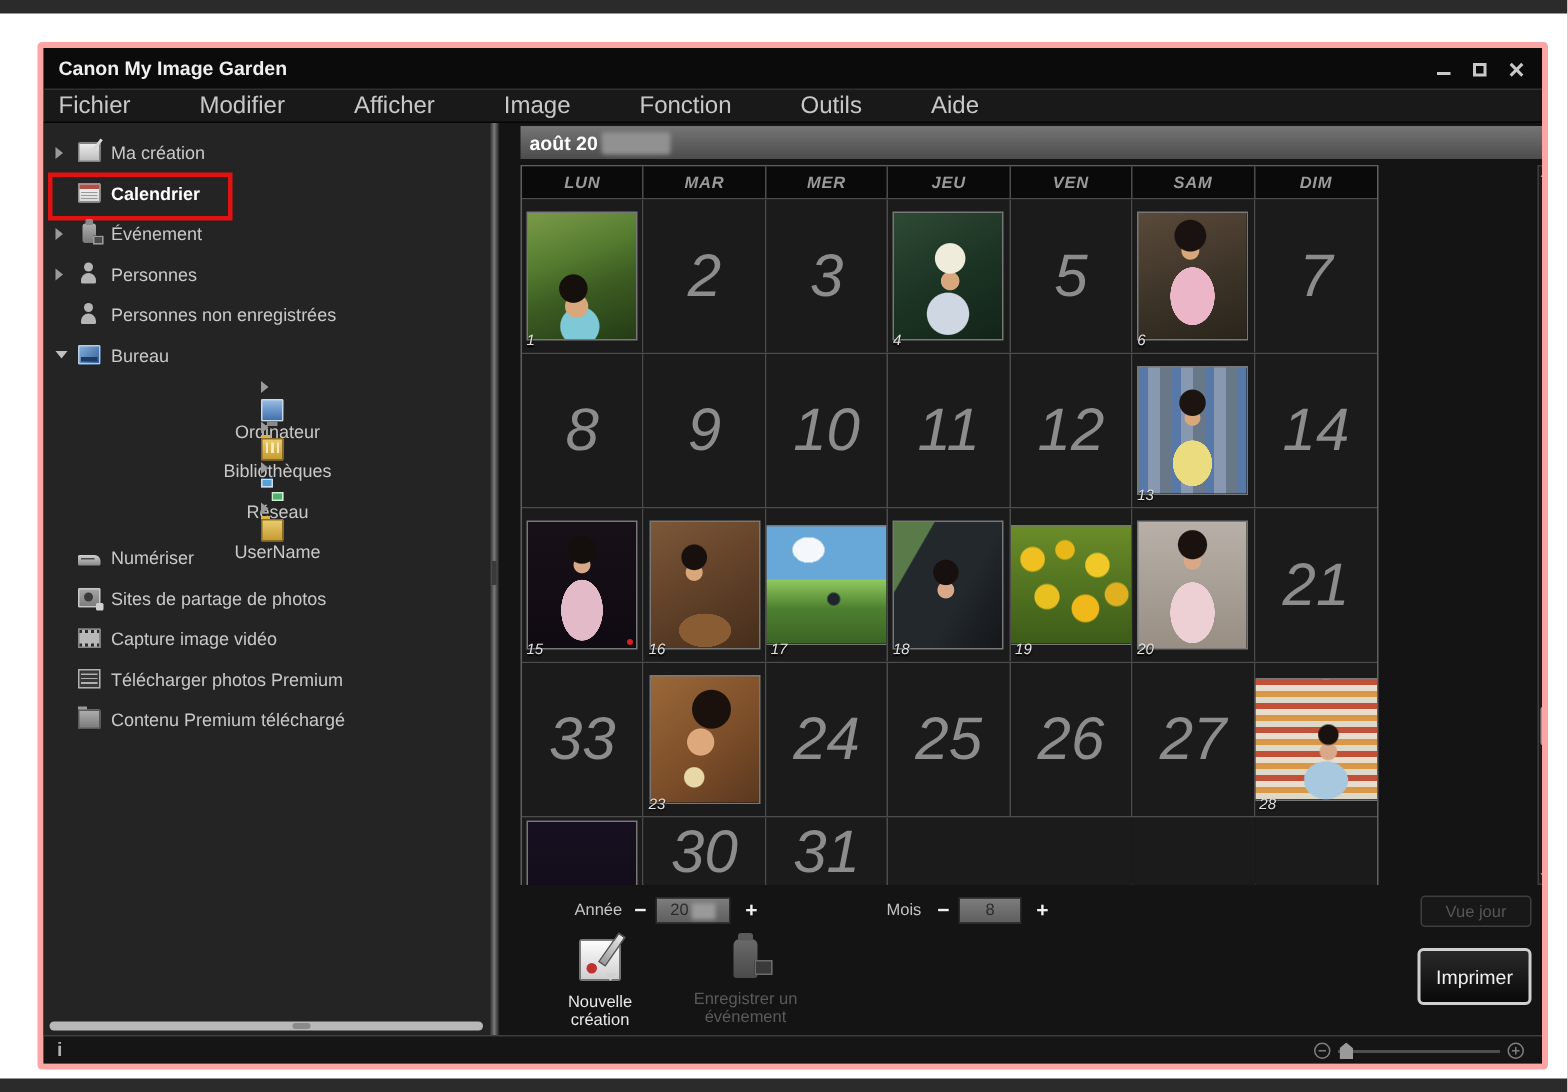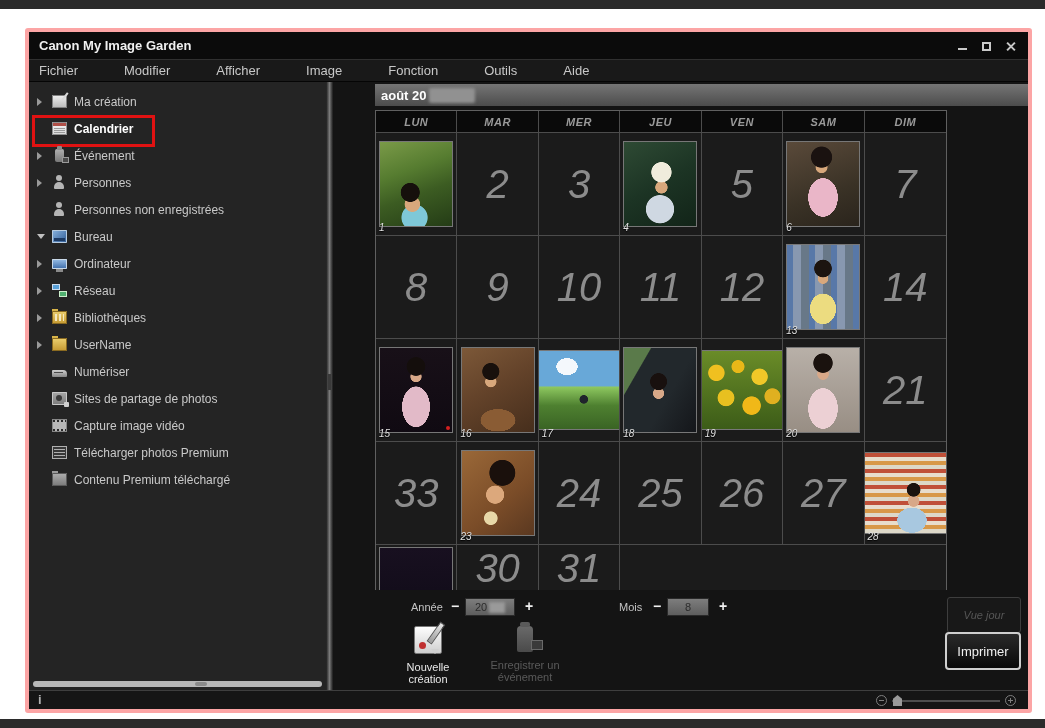--- a/index.html
+++ b/index.html
@@ -20,29 +20,29 @@
   #win-controls{position:absolute;right:12px;top:0;height:28px;display:flex;align-items:center;gap:13px;}
   .win-btn{position:relative;width:11px;height:11px;cursor:default;}
   .min-glyph{position:absolute;left:1px;top:7px;width:9px;height:2px;background:#c9c9c9;}
   .max-glyph{position:absolute;left:1px;top:1px;width:9px;height:9px;border:2px solid #c9c9c9;}
   .close-glyph::before,.close-glyph::after{content:'';position:absolute;left:5px;top:0;width:2px;height:11px;background:#c9c9c9;}
   .close-glyph::before{transform:rotate(45deg);} .close-glyph::after{transform:rotate(-45deg);}
 
   
   #menubar{position:absolute;left:0;top:28px;right:0;height:22px;background:#191919;
            border-bottom:1px solid #050505;display:flex;align-items:center;padding-left:10px;}
-  .menu-item{color:#c8c8c8;font-size:13px;margin-right:46px;cursor:default;}
+  .menu-item{color:#c8c8c8;font-size:16px;margin-right:46px;cursor:default;}
 
   
   #content{position:absolute;left:0;top:50px;right:0;bottom:19px;background:#141414;}
 
   
   #sidebar{position:absolute;left:0;top:0;width:297px;bottom:0;background:#242424;padding-top:6px;}
   .side-item{position:relative;display:flex;align-items:center;height:27px;padding-left:8px;cursor:default;}
-  .side-item.indent{}
+  .side-item.indent{flex-direction:column;}
   .exp{width:15px;flex:0 0 15px;display:flex;align-items:center;}
   .exp i{display:block;width:0;height:0;}
   .exp.collapsed i{border-left:5px solid #9a9a9a;border-top:4px solid transparent;border-bottom:4px solid transparent;}
   .exp.expanded i{border-top:5px solid #c0c0c0;border-left:4px solid transparent;border-right:4px solid transparent;}
   .side-label{color:#c9c9c9;font-size:12px;margin-left:7px;white-space:nowrap;}
   .side-item.selected .side-label{color:#ffffff;font-weight:bold;}
   .side-item.annotated::before{content:'';position:absolute;left:3px;top:0;width:117px;height:26px;
         border:3px solid #e01212;pointer-events:none;}
   
   #side-hscroll{position:absolute;left:4px;right:4px;bottom:3px;height:6px;background:#b8b8b8;border-radius:3px;}
@@ -88,21 +88,21 @@
         background:repeating-linear-gradient(90deg,#2a2a2a 0 2px,transparent 2px 4px);}
   .video-capture-icon::after{content:'';position:absolute;left:1px;right:1px;bottom:1px;height:2px;
         background:repeating-linear-gradient(90deg,#2a2a2a 0 2px,transparent 2px 4px);}
   .premium-download-icon{background:#383838;box-shadow:inset 0 0 0 1px #b0b0b0;}
   .premium-download-icon::after{content:'';position:absolute;left:2px;right:2px;top:3px;height:8px;
         background:repeating-linear-gradient(#b0b0b0 0 1px,transparent 1px 3px);}
   .premium-folder-icon{background:linear-gradient(#b0b0b0,#787878);border-radius:1px;box-shadow:inset 0 0 0 1px #5a5a5a;}
   .premium-folder-icon::before{content:'';position:absolute;left:0;top:-2px;width:6px;height:2px;background:#9a9a9a;}
 
   
-  #main{position:absolute;left:304px;top:0;right:0;bottom:0;background:#141414;margin-left:28px;}
+  #main{position:absolute;left:304px;top:0;right:0;bottom:0;background:#141414;}
   #cal-title{position:absolute;left:14px;top:2px;width:690px;height:22px;
              background:linear-gradient(#757575,#4c4c4c);display:flex;align-items:center;}
   #cal-title-text{color:#fff;font-size:13px;font-weight:bold;padding-left:6px;}
   #year-redaction{display:inline-block;width:46px;height:15px;margin-left:2px;background:#919191;border-radius:2px;filter:blur(1.5px);}
 
   #cal-body{position:absolute;left:14px;top:28px;width:572px;height:480px;border:1px solid #606060;font-style:italic;}
   .cal-hrow{display:grid;grid-template-columns:repeat(7,1fr);height:22px;background:#0a0a0a;border-bottom:1px solid #4c4c4c;}
   .dayhdr{display:flex;align-items:center;justify-content:center;color:#9a9a9a;font-size:11px;font-weight:bold;
           border-right:1px solid #4c4c4c;letter-spacing:.5px;}
   .dayhdr:last-child{border-right:none;}
@@ -189,22 +189,22 @@
   .nav-label{position:absolute;top:5px;color:#c4c4c4;font-size:11px;}
   #year-label{left:50px;} #month-label{left:258px;}
   .step-btn{position:absolute;top:1px;width:16px;height:18px;color:#f0f0f0;font-size:14px;font-weight:bold;
             display:flex;align-items:center;justify-content:center;cursor:default;}
   #year-minus{left:86px;} #year-plus{left:160px;} #month-minus{left:288px;} #month-plus{left:354px;}
   .val-box{position:absolute;top:2px;height:18px;background:linear-gradient(#7d7d7d,#5e5e5e);
            border:1px solid #2a2a2a;color:#2c2c2c;font-size:11px;display:flex;align-items:center;justify-content:center;}
   #year-box{left:104px;width:50px;}
   #year-box .smudge{display:inline-block;width:16px;height:11px;margin-left:2px;background:#9a9a9a;filter:blur(1.5px);}
   #month-box{left:306px;width:42px;}
-  #dayview-btn{position:absolute;right:7px;top:1px;width:74px;height:36px;border:1px solid #3e3e3e;border-radius:3px;
-               color:#565656;font-size:11px;display:flex;align-items:center;justify-content:center;background:#181818;font-style:italic;}
+  #dayview-btn{position:absolute;right:7px;top:1px;width:74px;height:21px;border:1px solid #3e3e3e;border-radius:3px;
+               color:#565656;font-size:11px;display:flex;align-items:center;justify-content:center;background:#181818;}
 
   
   #action-row{position:absolute;left:0;top:542px;width:100%;height:74px;}
   #new-creation{position:absolute;left:34px;top:2px;width:66px;text-align:center;cursor:default;}
   #nc-icon{position:relative;display:inline-block;width:28px;height:28px;background:linear-gradient(#fdfdfd,#cfcfcf);
            border:1px solid #777;border-radius:2px;}
   #nc-icon::before{content:'';position:absolute;left:4px;bottom:4px;width:7px;height:7px;border-radius:50%;background:#c03030;}
   #nc-icon::after{content:'';position:absolute;right:2px;top:-6px;width:4px;height:22px;background:linear-gradient(#e8e8e8,#9a9a9a);
            transform:rotate(35deg);border:1px solid #555;}
   #nc-caret{position:absolute;right:2px;top:22px;width:0;height:0;border-top:5px solid #d0d0d0;
@@ -309,29 +309,29 @@
             <span class="exp collapsed">
               <i></i>
             </span>
             <span class="ico computer-icon"></span>
             <span class="side-label">Ordinateur</span>
           </div>
           <div class="side-item indent">
             <span class="exp collapsed">
               <i></i>
             </span>
+            <span class="ico library-icon"></span>
+            <span class="side-label">Bibliothèques</span>
+          </div>
+          <div class="side-item indent">
+            <span class="exp collapsed">
+              <i></i>
+            </span>
             <span class="ico network-icon"></span>
             <span class="side-label">Réseau</span>
-          </div>
-          <div class="side-item indent">
-            <span class="exp collapsed">
-              <i></i>
-            </span>
-            <span class="ico library-icon"></span>
-            <span class="side-label">Bibliothèques</span>
           </div>
           <div class="side-item indent">
             <span class="exp collapsed">
               <i></i>
             </span>
             <span class="ico user-folder-icon"></span>
             <span class="side-label">UserName</span>
           </div>
           <div class="side-item">
             <span class="exp "></span>

